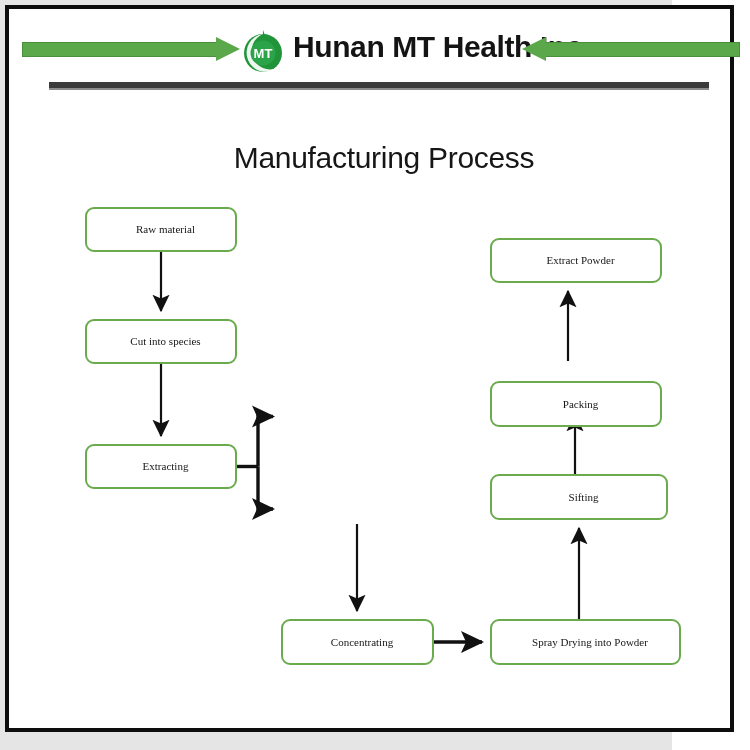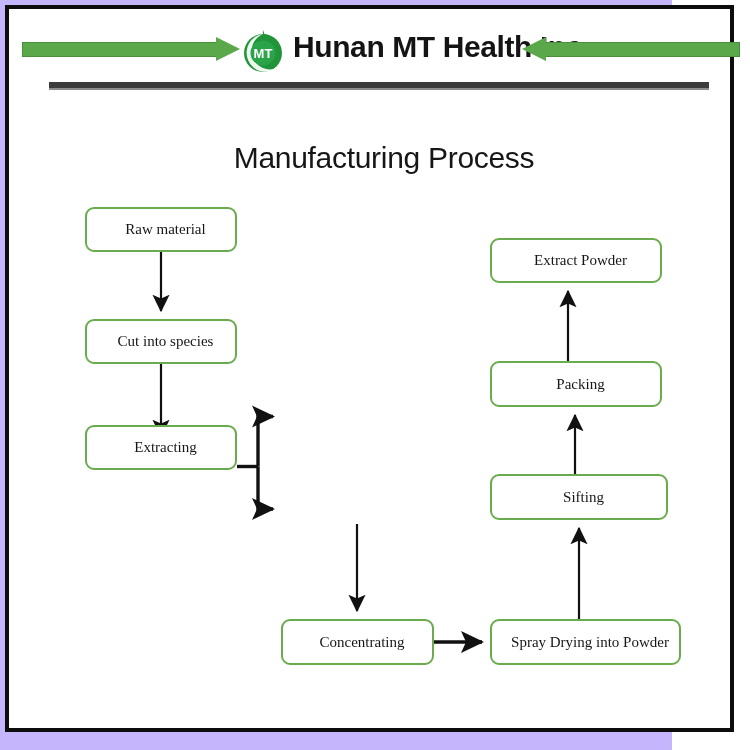--- a/index.html
+++ b/index.html
@@ -1,17 +1,17 @@
 <!DOCTYPE html>
 <html><head>
 <meta charset="utf-8">
 <style>
   html,body{margin:0;padding:0;}
   body{width:750px;height:750px;background:#ffffff;font-family:"Liberation Serif",serif;overflow:hidden;}
-  #canvas{position:relative;width:672px;height:750px;background:#c4b5fd;}
+  #canvas{position:relative;width:672px;height:750px;background:#e5e5e5;}
 
   
   #frame{position:absolute;left:5px;top:5px;width:729px;height:727px;border:4px solid #0d0d0d;background:#ffffff;box-sizing:border-box;}
 
   
   #header{position:absolute;left:0;top:0;width:100%;height:78px;}
   .arrow-bar{position:absolute;height:25px;}
   .arrow-bar .shaft{position:absolute;top:5px;height:15px;background:#5aa84a;border:1px solid #4a8f3c;box-sizing:border-box;}
   .arrow-bar .head{position:absolute;top:0;width:0;height:0;}
 
@@ -31,31 +31,31 @@
 
   #dark-rule{position:absolute;left:40px;top:73px;width:660px;height:8px;background:#3b3b3b;border-bottom:2px solid #8c8c8c;box-sizing:border-box;}
 
   
   #page-title{position:absolute;left:0;top:132px;width:750px;text-align:center;font-family:"Liberation Sans",sans-serif;font-size:30px;font-weight:400;color:#161616;letter-spacing:-0.3px;}
   #page-title.shift{padding-right:122px;}
 
   
   .node{position:absolute;box-sizing:border-box;border:2.5px solid #6aab4d;border-radius:9px;background:#ffffff;
         display:flex;align-items:center;justify-content:center;
-        font-family:"Liberation Serif",serif;font-size:15px;color:#161616;text-align:center;line-height:1.1;padding-left:9px;}
+        font-family:"Liberation Serif",serif;font-size:11px;color:#161616;text-align:center;line-height:1.1;padding-left:9px;}
 
   #n-raw       {left:76px; top:198px; width:152px; height:45px;}
   #n-cut       {left:76px; top:310px; width:152px; height:45px;text-align:center;}
-  #n-extracting{left:76px; top:416px; width:152px; height:45px;}
+  #n-extracting{left:76px; top:435px; width:152px; height:45px;}
   #n-residue   {left:272px;top:385px; width:153px; height:45px;}
   #n-cooling   {left:272px;top:470px; width:153px; height:45px;}
   #n-concentrat{left:272px;top:610px; width:153px; height:46px;}
   #n-spray     {left:481px;top:610px; width:191px; height:46px;}
   #n-sifting   {left:481px;top:465px; width:178px; height:46px;}
-  #n-packing   {left:481px;top:352px; width:172px; height:46px;}
+  #n-packing   {left:481px;top:372px; width:172px; height:46px;}
   #n-powder    {left:481px;top:229px; width:172px; height:45px;}
 
   
   #wires{position:absolute;left:0;top:0;width:750px;height:750px;pointer-events:none;}
 </style>
 </head>
 <body>
 
 <div id="canvas">
   <div id="frame">

